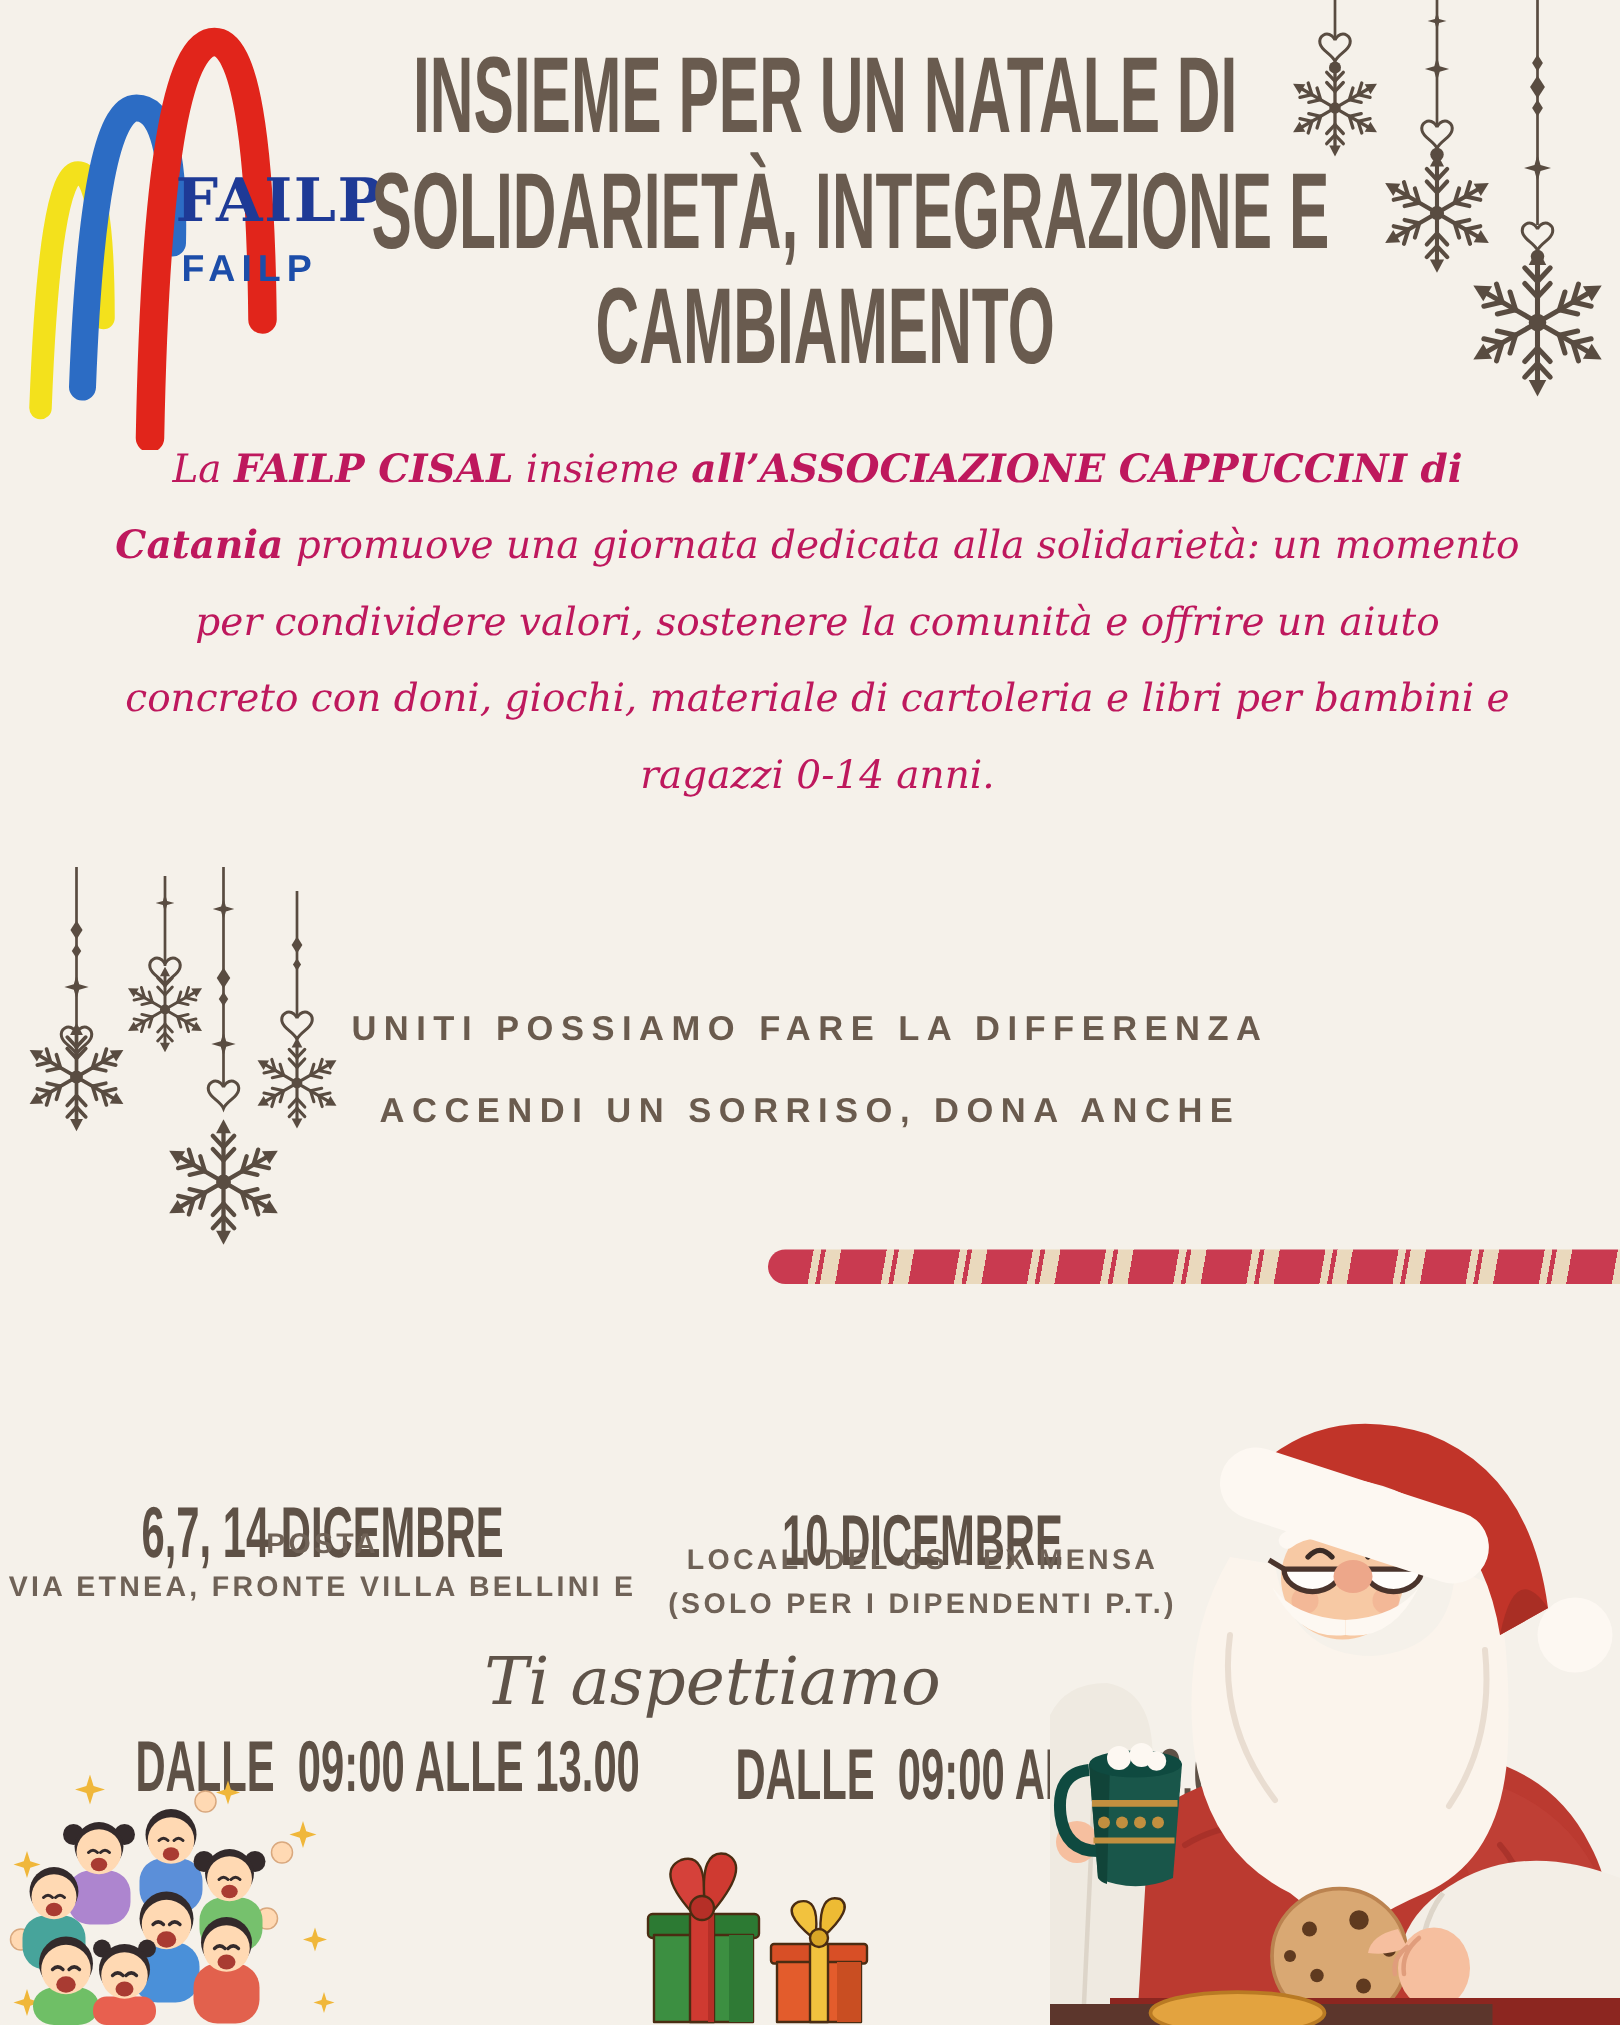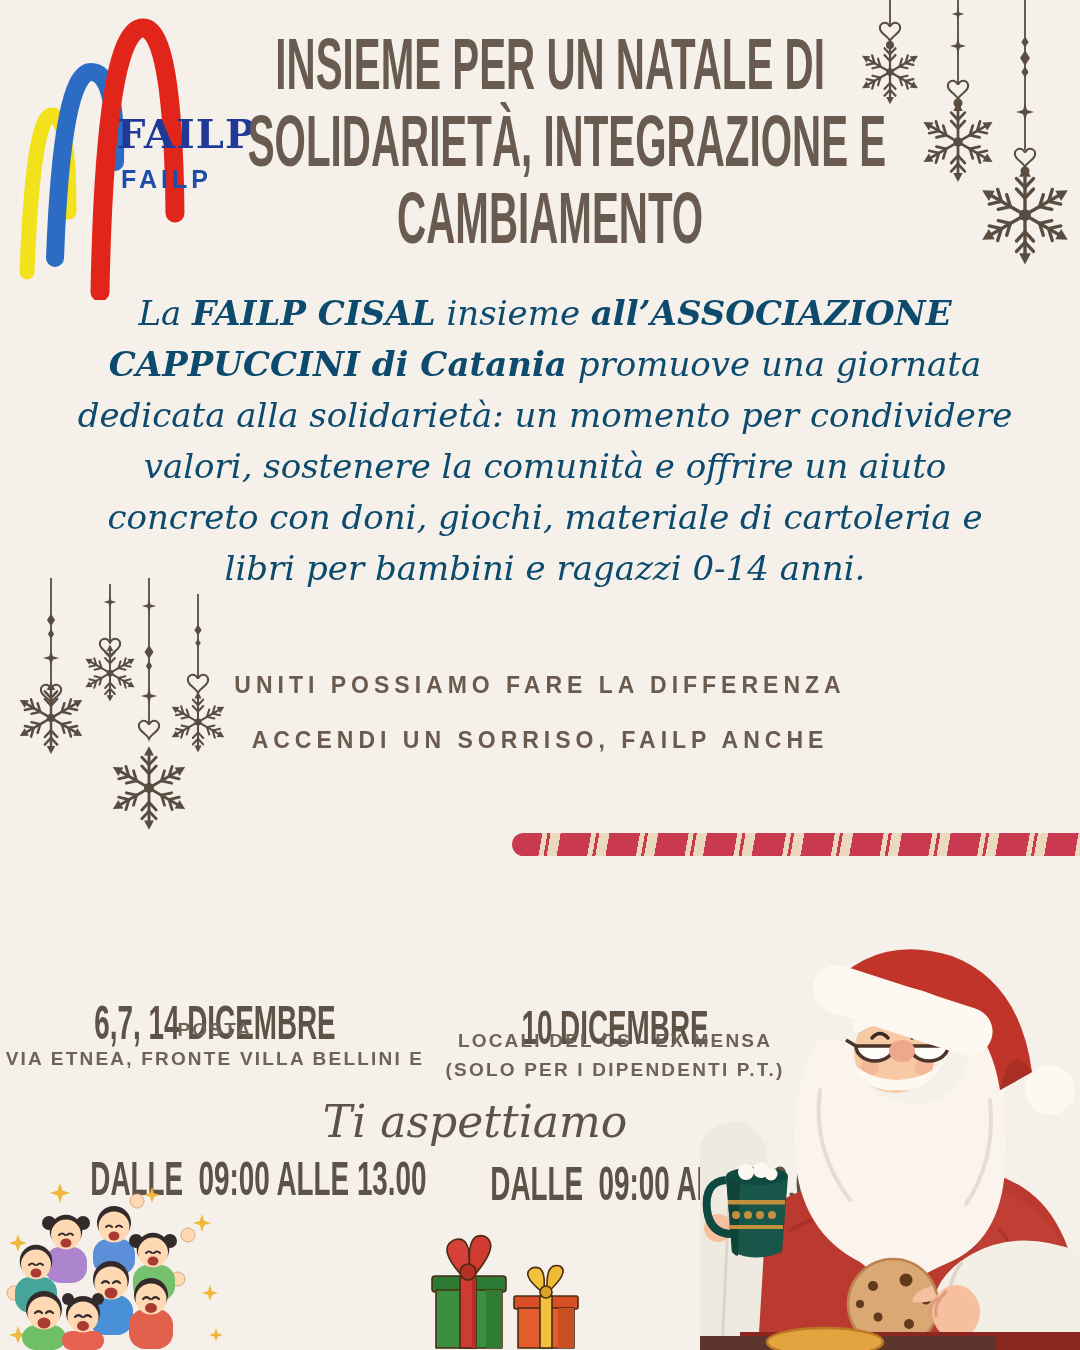--- a/index.html
+++ b/index.html
@@ -23,21 +23,21 @@
   .title{
     left:0;right:0;top:26px;text-align:center;
     font-weight:bold;font-size:72px;line-height:77px;color:#695b4f;
     transform:scaleX(0.56);transform-origin:563px center;
     white-space:nowrap;
   }
   
   .intro{
     left:75px;top:288px;width:940px;text-align:center;
     font-family:"DejaVu Serif",serif;font-style:italic;
-    font-size:34px;line-height:51px;color:#0c4a6e;
+    font-size:26px;line-height:51px;color:#be185d;
   }
   .intro .b{font-weight:bold;}
   
   .cta{
     left:0;right:0;top:658px;text-align:center;
     font-weight:bold;font-size:23px;line-height:55px;
     letter-spacing:5px;color:#6a5b4e;
   }
   
   .candy{
@@ -164,21 +164,21 @@
     <use href="#sf-heart" x="149" y="172"></use>
     <use href="#sf-flake" transform="translate(149,228) scale(1.1)"></use>
     <use href="#sf-diamond" transform="translate(198,70) scale(0.8)"></use>
     <use href="#sf-diamond" transform="translate(198,83) scale(0.6)"></use>
     <use href="#sf-heart" x="198" y="126"></use>
     <use href="#sf-flake" transform="translate(198,162) scale(0.8)"></use>
   </svg>
 
   <div class="abs cta">
     <span style="display:block">UNITI POSSIAMO FARE LA DIFFERENZA</span>
-    <span style="display:block">ACCENDI UN SORRISO, FAILP ANCHE</span>
+    <span style="display:block">ACCENDI UN SORRISO, DONA ANCHE</span>
   </div>
 
   <div class="abs candy"></div>
 
   <div class="abs ev-head left">
     <span style="display:block">6,7, 14 DICEMBRE</span>
     <span style="display:block">DALLE  09:00 ALLE 13.00</span>
   </div>
   <div class="abs ev-loc left">
     <span>POSTA</span>

